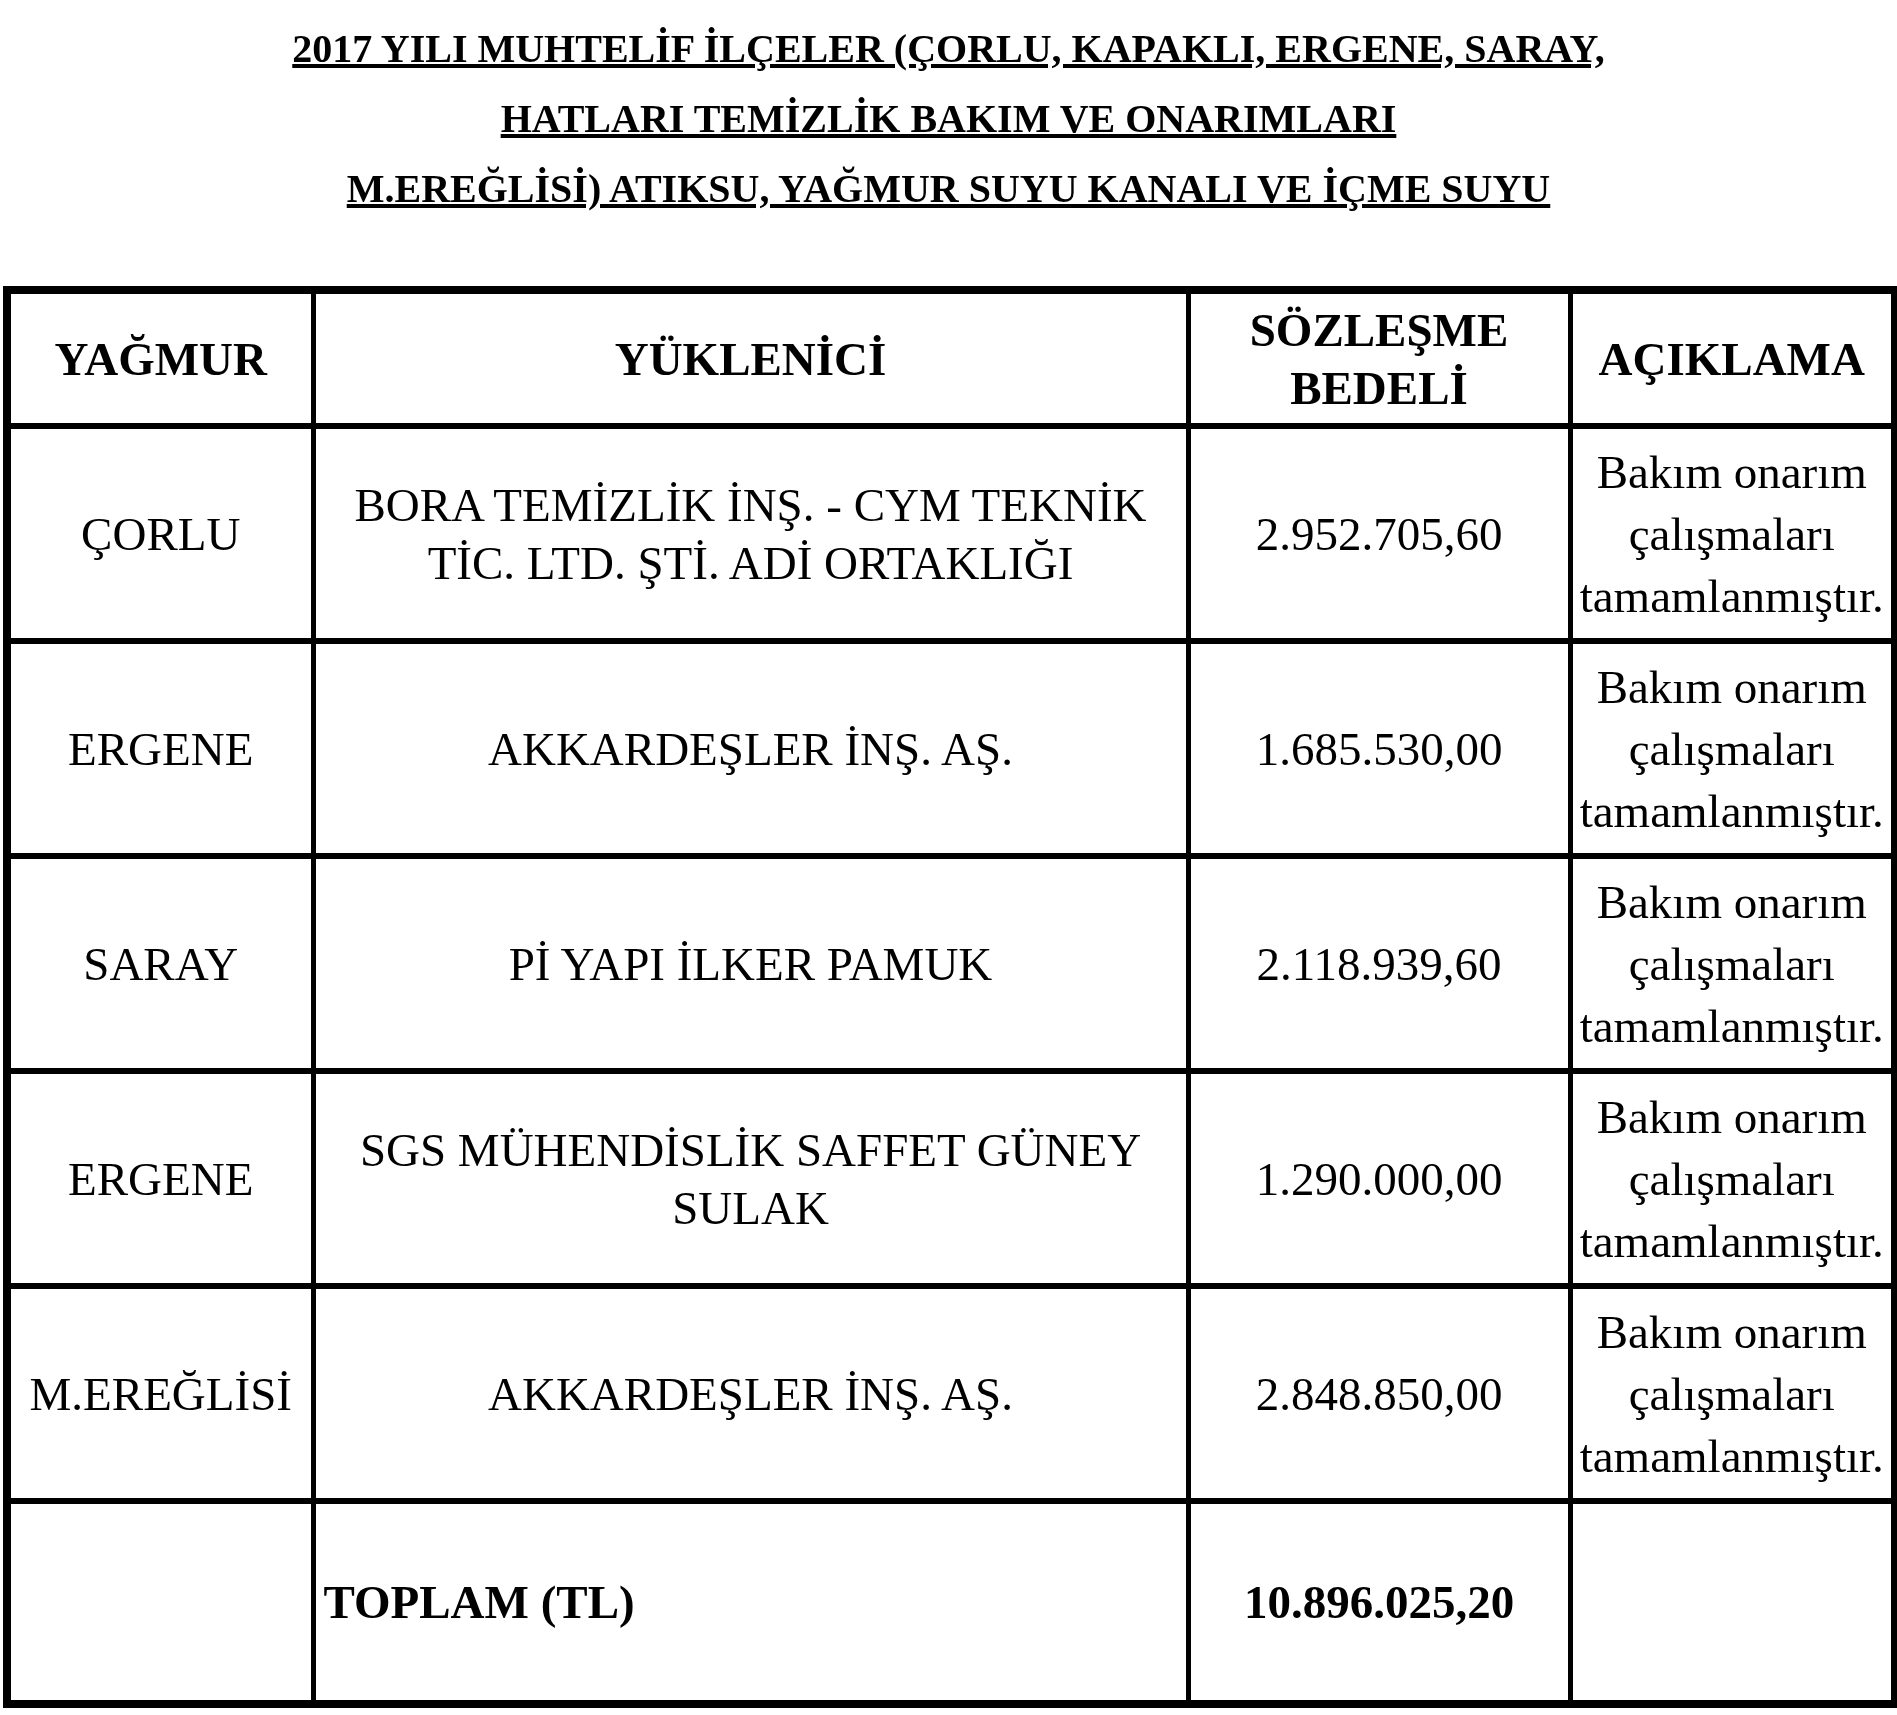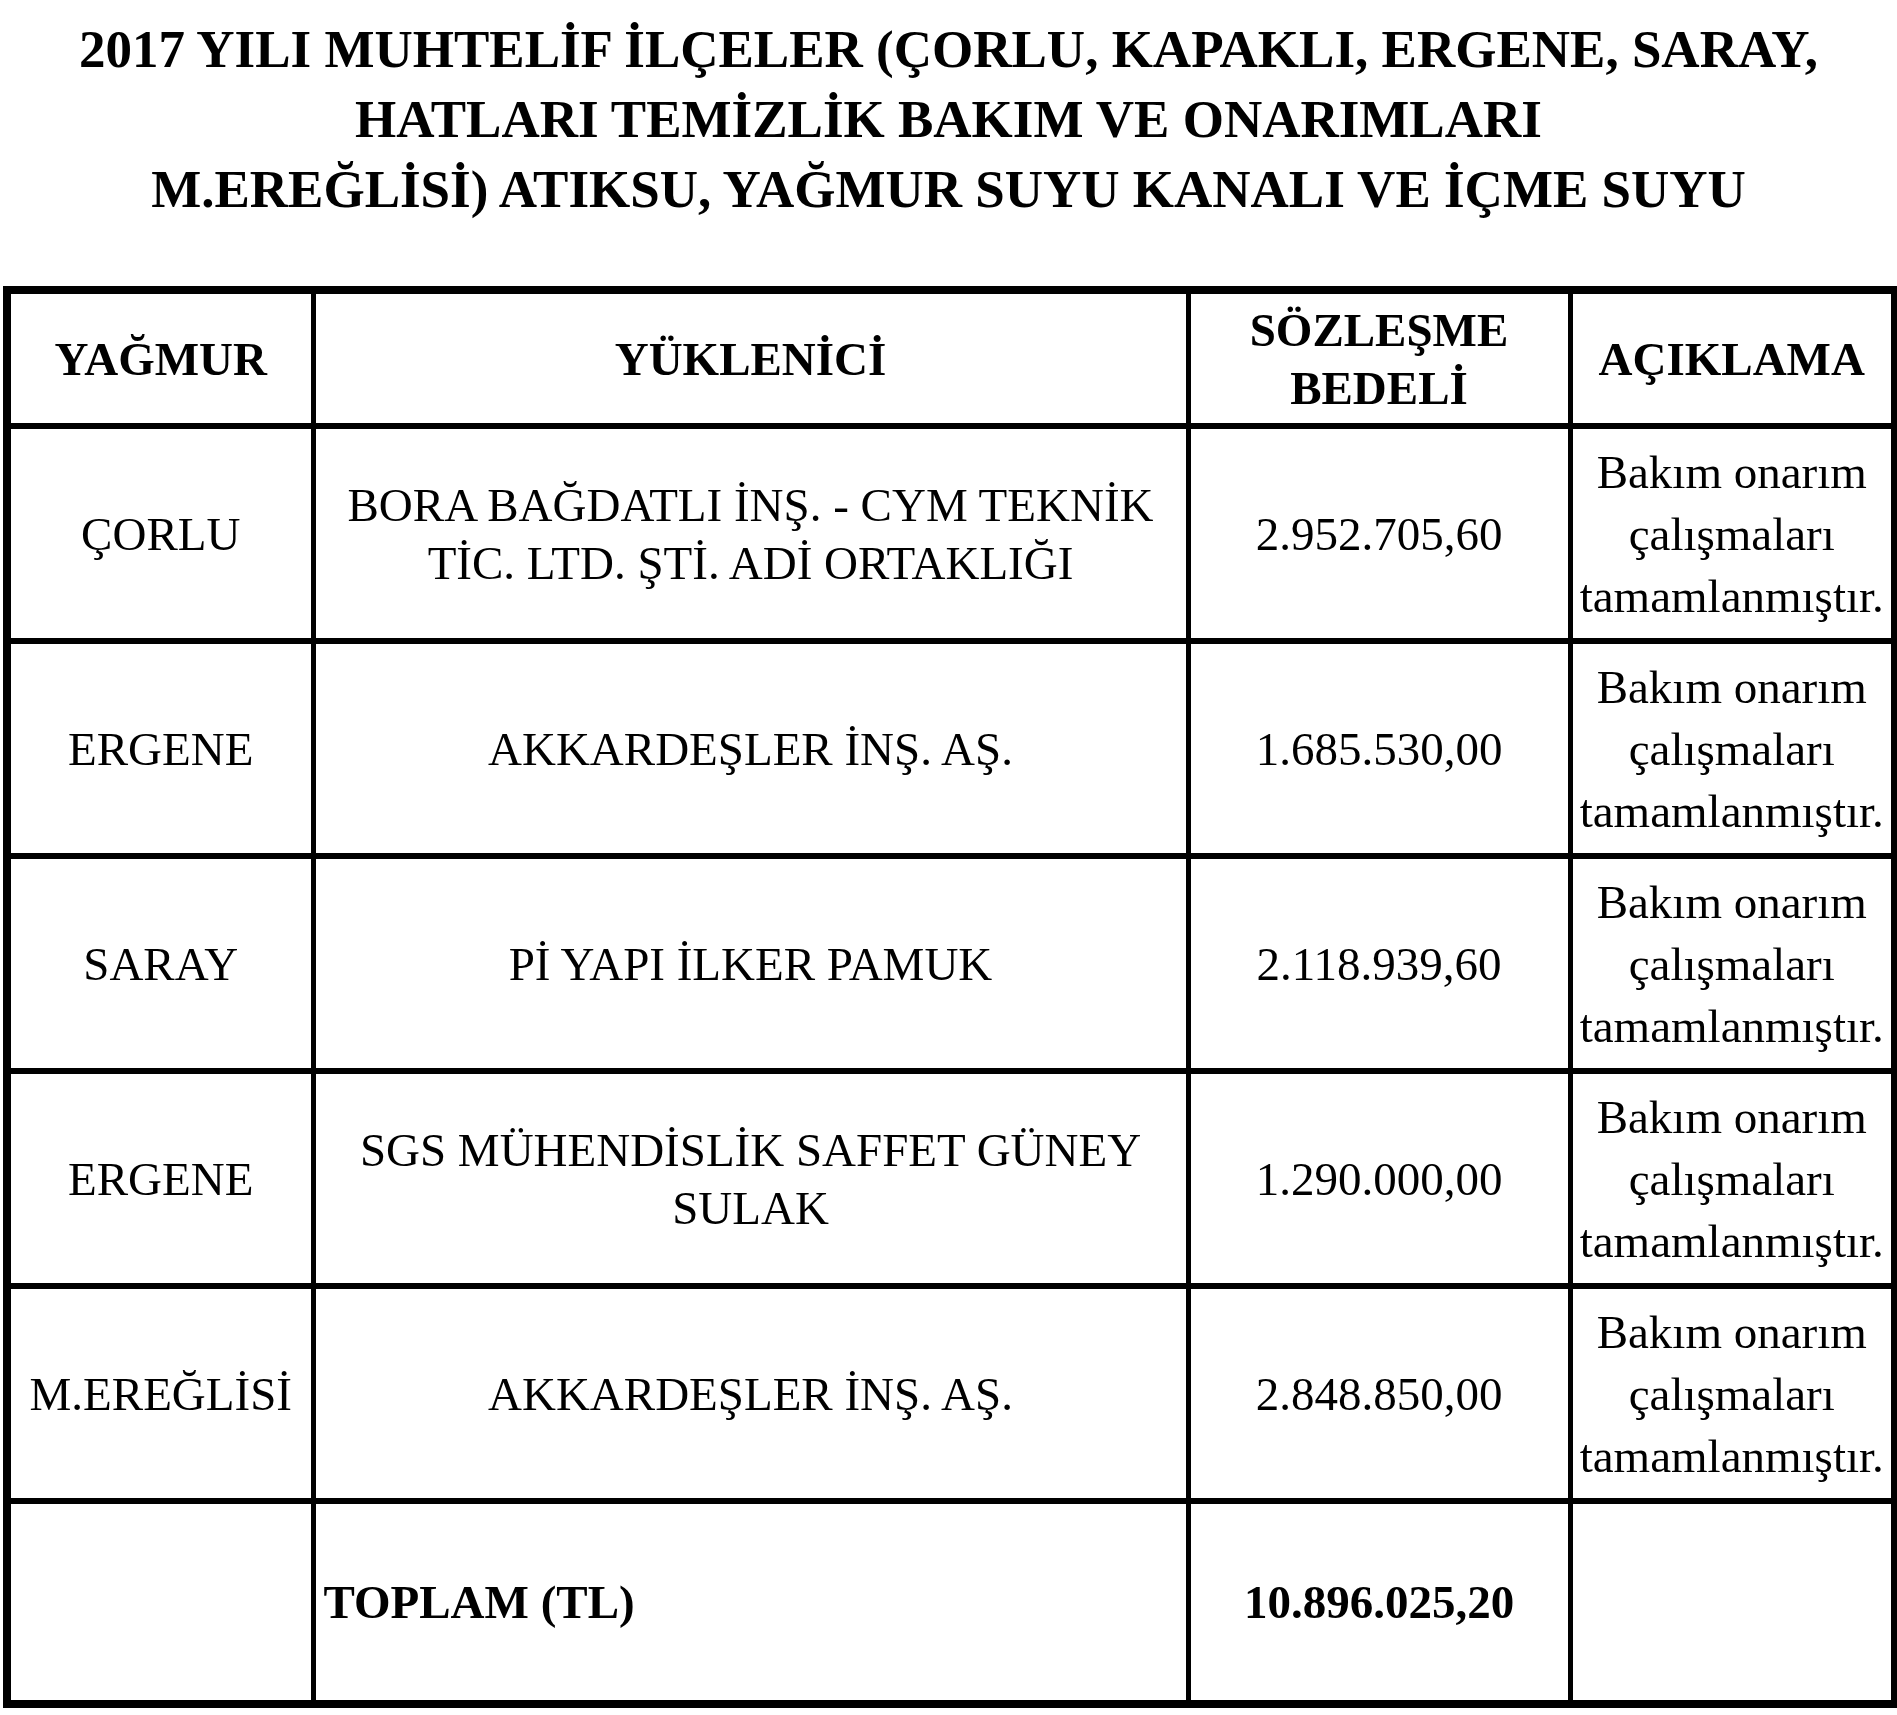--- a/index.html
+++ b/index.html
@@ -18,23 +18,24 @@
   .page {
     width: 1897px;
     height: 1715px;
     background: #ffffff;
     position: relative;
   }
   .doc-title {
     margin: 14px 10px 0 10px;
     text-align: center;
     font-weight: bold;
-    font-size: 53px;
+    font-size: 40px;
     line-height: 70px;
     letter-spacing: 0px;
+    text-decoration: underline;
   }
   .doc-title .title-line {
     display: block;
     white-space: nowrap;
   }
   table.contracts {
     border-collapse: collapse;
     table-layout: fixed;
     width: 1888px;
     margin: 62px 0 0 3px;
@@ -99,21 +100,21 @@
       <tr>
         <th>YAĞMUR</th>
         <th>YÜKLENİCİ</th>
         <th>SÖZLEŞME BEDELİ</th>
         <th>AÇIKLAMA</th>
       </tr>
     </thead>
     <tbody>
       <tr class="data-row">
         <td class="district-cell">ÇORLU</td>
-        <td class="contractor-cell">BORA BAĞDATLI İNŞ. - CYM TEKNİK TİC. LTD. ŞTİ. ADİ ORTAKLIĞI</td>
+        <td class="contractor-cell">BORA TEMİZLİK İNŞ. - CYM TEKNİK TİC. LTD. ŞTİ. ADİ ORTAKLIĞI</td>
         <td class="amount-cell">2.952.705,60</td>
         <td class="note-cell">Bakım onarım çalışmaları tamamlanmıştır.</td>
       </tr>
       <tr class="data-row">
         <td class="district-cell">ERGENE</td>
         <td class="contractor-cell">AKKARDEŞLER İNŞ. AŞ.</td>
         <td class="amount-cell">1.685.530,00</td>
         <td class="note-cell">Bakım onarım çalışmaları tamamlanmıştır.</td>
       </tr>
       <tr class="data-row">

